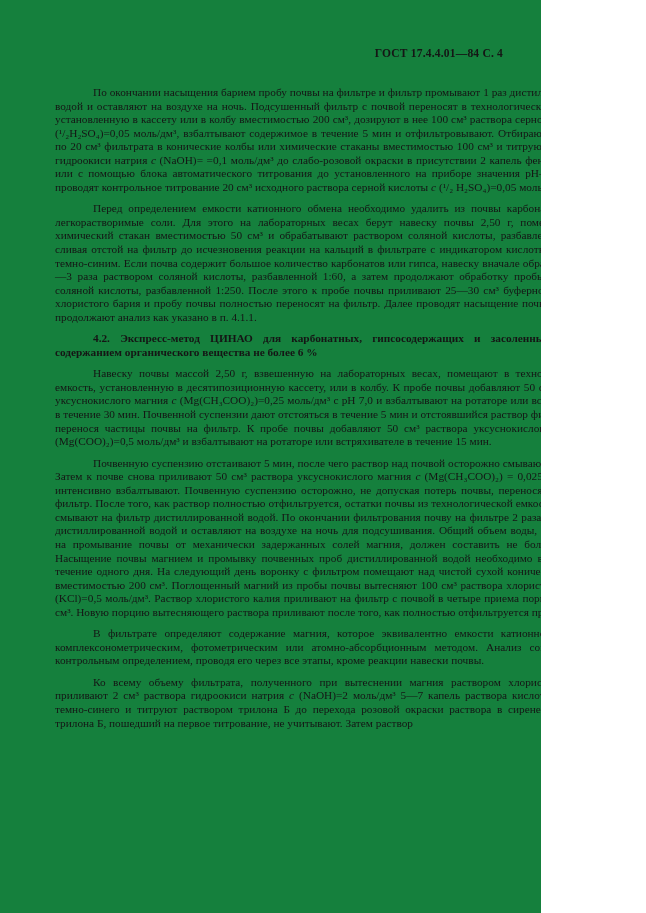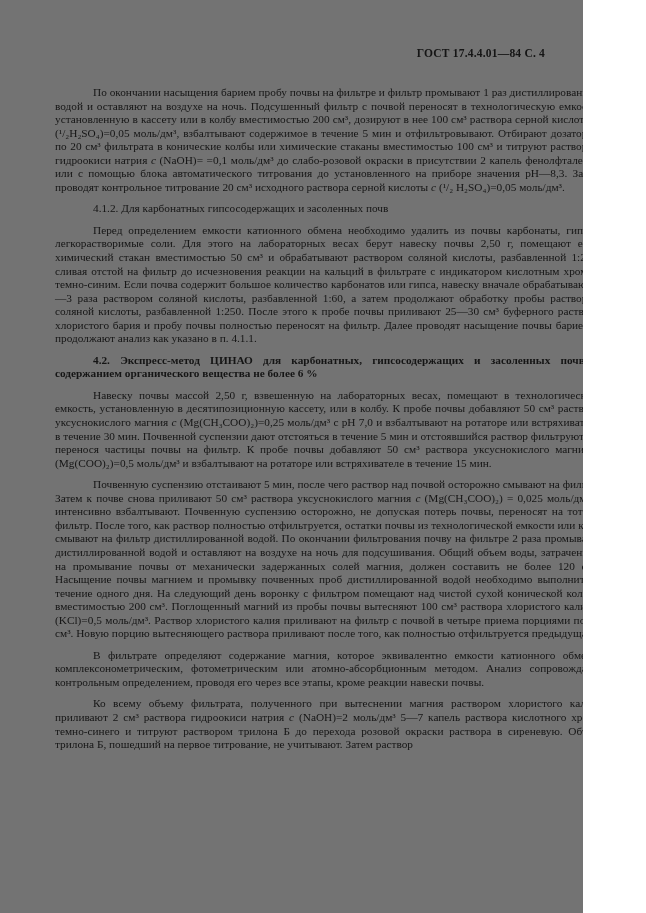--- a/index.html
+++ b/index.html
@@ -9,23 +9,23 @@
   }
   body {
     width: 646px;
     height: 913px;
     font-family: "Liberation Serif", "DejaVu Serif", serif;
     color: #151515;
     -webkit-font-smoothing: antialiased;
   }
   .page {
     position: relative;
-    width: 583px;
+    width: 541px;
     height: 913px;
-    background: #737373;
+    background: #15803d;
     overflow: hidden;
   }
   .page-header {
     position: absolute;
     top: 47px;
     right: 38px;
     font-size: 11.5px;
     font-weight: bold;
     letter-spacing: 0.2px;
     white-space: nowrap;
@@ -52,21 +52,20 @@
   }
   i { font-style: italic; }
 </style>
 </head>
 <body>
 
 <div class="page">
   <div class="page-header">ГОСТ 17.4.4.01—84 С. 4</div>
   <div class="content">
       <div class="block p">По окончании насыщения барием пробу почвы на фильтре и фильтр промывают 1 раз дистиллированной водой и оставляют на воздухе на ночь. Подсушенный фильтр с почвой переносят в технологическую емкость, установленную в кассету или в колбу вместимостью 200 см³, дозируют в нее 100 см³ раствора серной кислоты <i>c</i> (¹/₂H₂SO₄)=0,05 моль/дм³, взбалтывают содержимое в течение 5 мин и отфильтровывают. Отбирают дозатором по 20 см³ фильтрата в конические колбы или химические стаканы вместимостью 100 см³ и титруют раствором гидроокиси натрия <i>c</i> (NaOH)= =0,1 моль/дм³ до слабо-розовой окраски в присутствии 2 капель фенолфталеина или с помощью блока автоматического титрования до установленного на приборе значения pH—8,3. Затем проводят контрольное титрование 20 см³ исходного раствора серной кислоты <i>c</i> (¹/₂ H₂SO₄)=0,05 моль/дм³.</div>
-      <div class="block h">4.1.2.  Для карбонатных гипсосодержащих и засоленных почв</div>
       <div class="block p">Перед определением емкости катионного обмена необходимо удалить из почвы карбонаты, гипс и легкорастворимые соли. Для этого на лабораторных весах берут навеску почвы 2,50 г, помещают ее в химический стакан вместимостью 50 см³ и обрабатывают раствором соляной кислоты, разбавленной 1:250, сливая отстой на фильтр до исчезновения реакции на кальций в фильтрате с индикатором кислотным хромом темно-синим. Если почва содержит большое количество карбонатов или гипса, навеску вначале обрабатывают 2—3 раза раствором соляной кислоты, разбавленной 1:60, а затем продолжают обработку пробы раствором соляной кислоты, разбавленной 1:250. После этого к пробе почвы приливают 25—30 см³ буферного раствора хлористого бария и пробу почвы полностью переносят на фильтр. Далее проводят насыщение почвы барием и продолжают анализ как указано в п. 4.1.1.</div>
       <div class="block hb">4.2.  Экспресс-метод ЦИНАО для карбонатных, гипсосодержащих и засоленных почв с содержанием органического вещества не более 6 %</div>
       <div class="block p">Навеску почвы массой 2,50 г, взвешенную на лабораторных весах, помещают в технологическую емкость, установленную в десятипозиционную кассету, или в колбу. К пробе почвы добавляют 50 см³ раствора уксуснокислого магния <i>c</i> (Mg(CH₃COO)₂)=0,25 моль/дм³ с pH 7,0 и взбалтывают на ротаторе или встряхивателе в течение 30 мин. Почвенной суспензии дают отстояться в течение 5 мин и отстоявшийся раствор фильтруют, не перенося частицы почвы на фильтр. К пробе почвы добавляют 50 см³ раствора уксуснокислого магния <i>c</i> (Mg(COO)₂)=0,5 моль/дм³ и взбалтывают на ротаторе или встряхивателе в течение 15 мин.</div>
       <div class="block p">Почвенную суспензию отстаивают 5 мин, после чего раствор над почвой осторожно смывают на фильтр. Затем к почве снова приливают 50 см³ раствора уксуснокислого магния <i>c</i> (Mg(CH₃COO)₂) = 0,025 моль/дм³ и интенсивно взбалтывают. Почвенную суспензию осторожно, не допуская потерь почвы, переносят на тот же фильтр. После того, как раствор полностью отфильтруется, остатки почвы из технологической емкости или колб смывают на фильтр дистиллированной водой. По окончании фильтрования почву на фильтре 2 раза промывают дистиллированной водой и оставляют на воздухе на ночь для подсушивания. Общий объем воды, затраченной на промывание почвы от механически задержанных солей магния, должен составить не более 120 см³. Насыщение почвы магнием и промывку почвенных проб дистиллированной водой необходимо выполнить в течение одного дня. На следующий день воронку с фильтром помещают над чистой сухой конической колбой вместимостью 200 см³. Поглощенный магний из пробы почвы вытесняют 100 см³ раствора хлористого калия <i>c</i> (KCl)=0,5 моль/дм³. Раствор хлористого калия приливают на фильтр с почвой в четыре приема порциями по 25 см³. Новую порцию вытесняющего раствора приливают после того, как полностью отфильтруется предыдущая.</div>
       <div class="block p">В фильтрате определяют содержание магния, которое эквивалентно емкости катионного обмена, комплексонометрическим, фотометрическим или атомно-абсорбционным методом. Анализ сопровождают контрольным определением, проводя его через все этапы, кроме реакции навески почвы.</div>
       <div class="block p">Ко всему объему фильтрата, полученного при вытеснении магния раствором хлористого калия, приливают 2 см³ раствора гидроокиси натрия <i>c</i> (NaOH)=2 моль/дм³ 5—7 капель раствора кислотного хрома темно-синего и титруют раствором трилона Б до перехода розовой окраски раствора в сиреневую. Объем трилона Б, пошедший на первое титрование, не учитывают. Затем раствор</div>
     </div>
 </div>
 
 </body></html>

